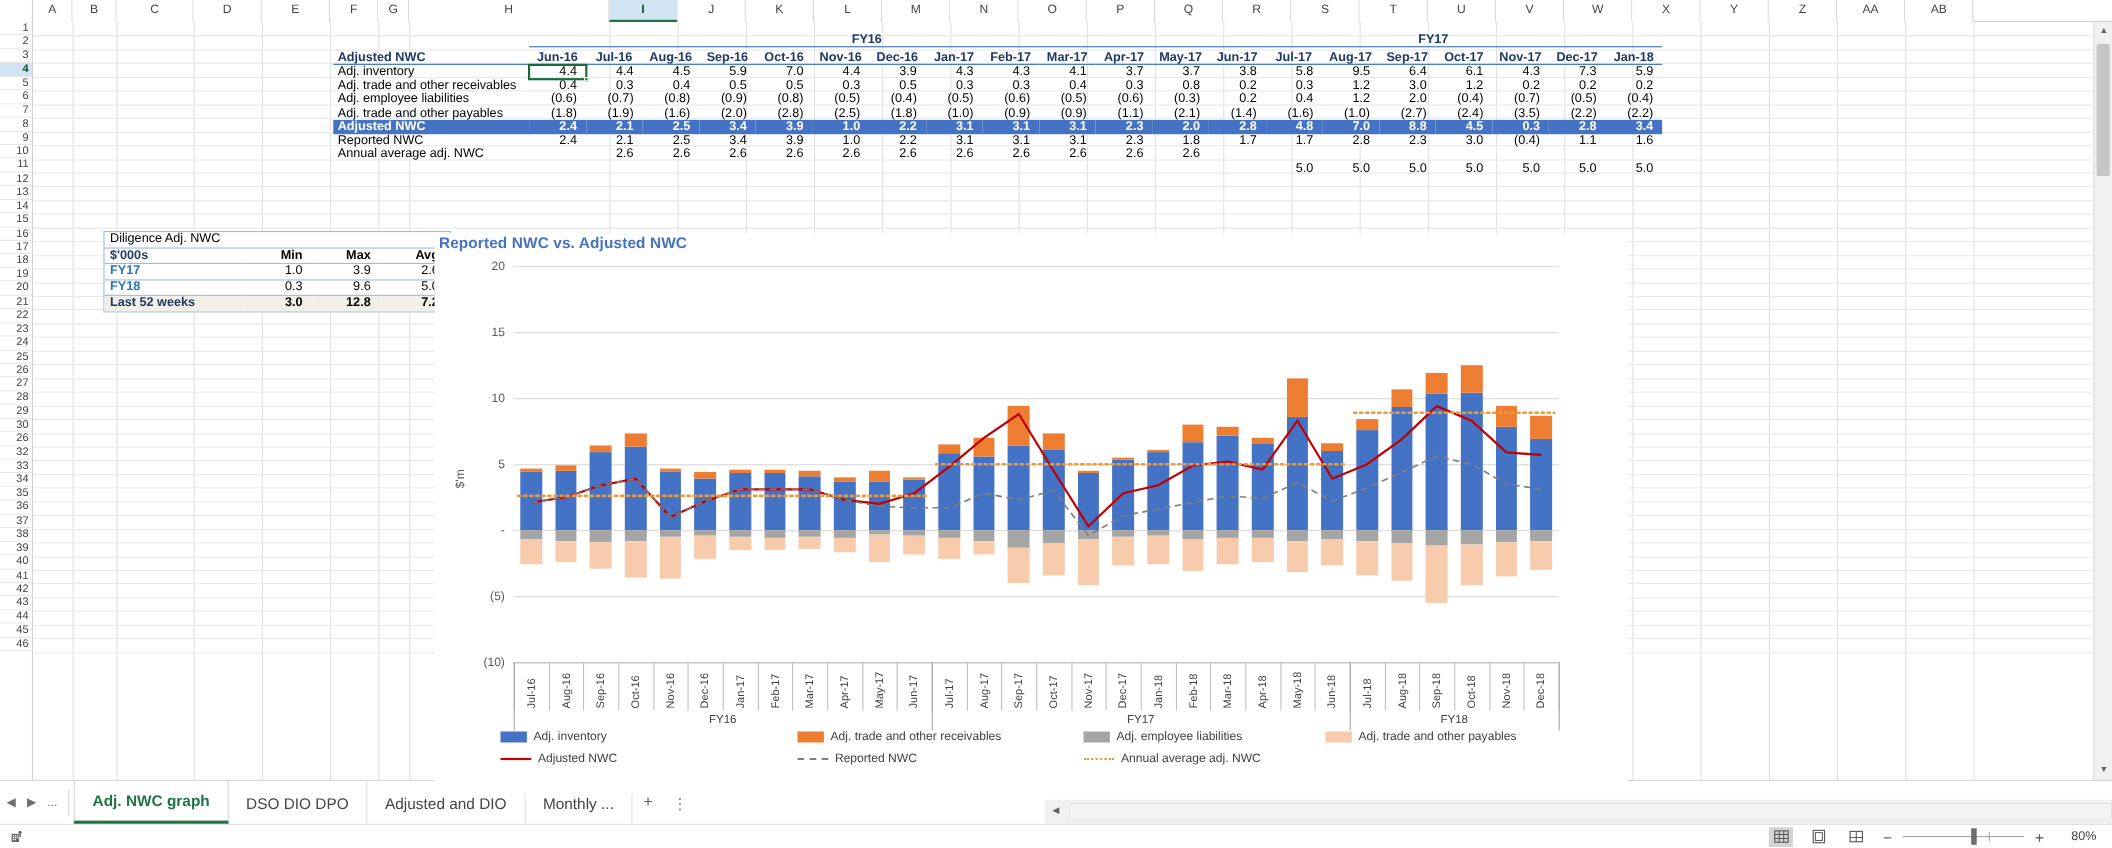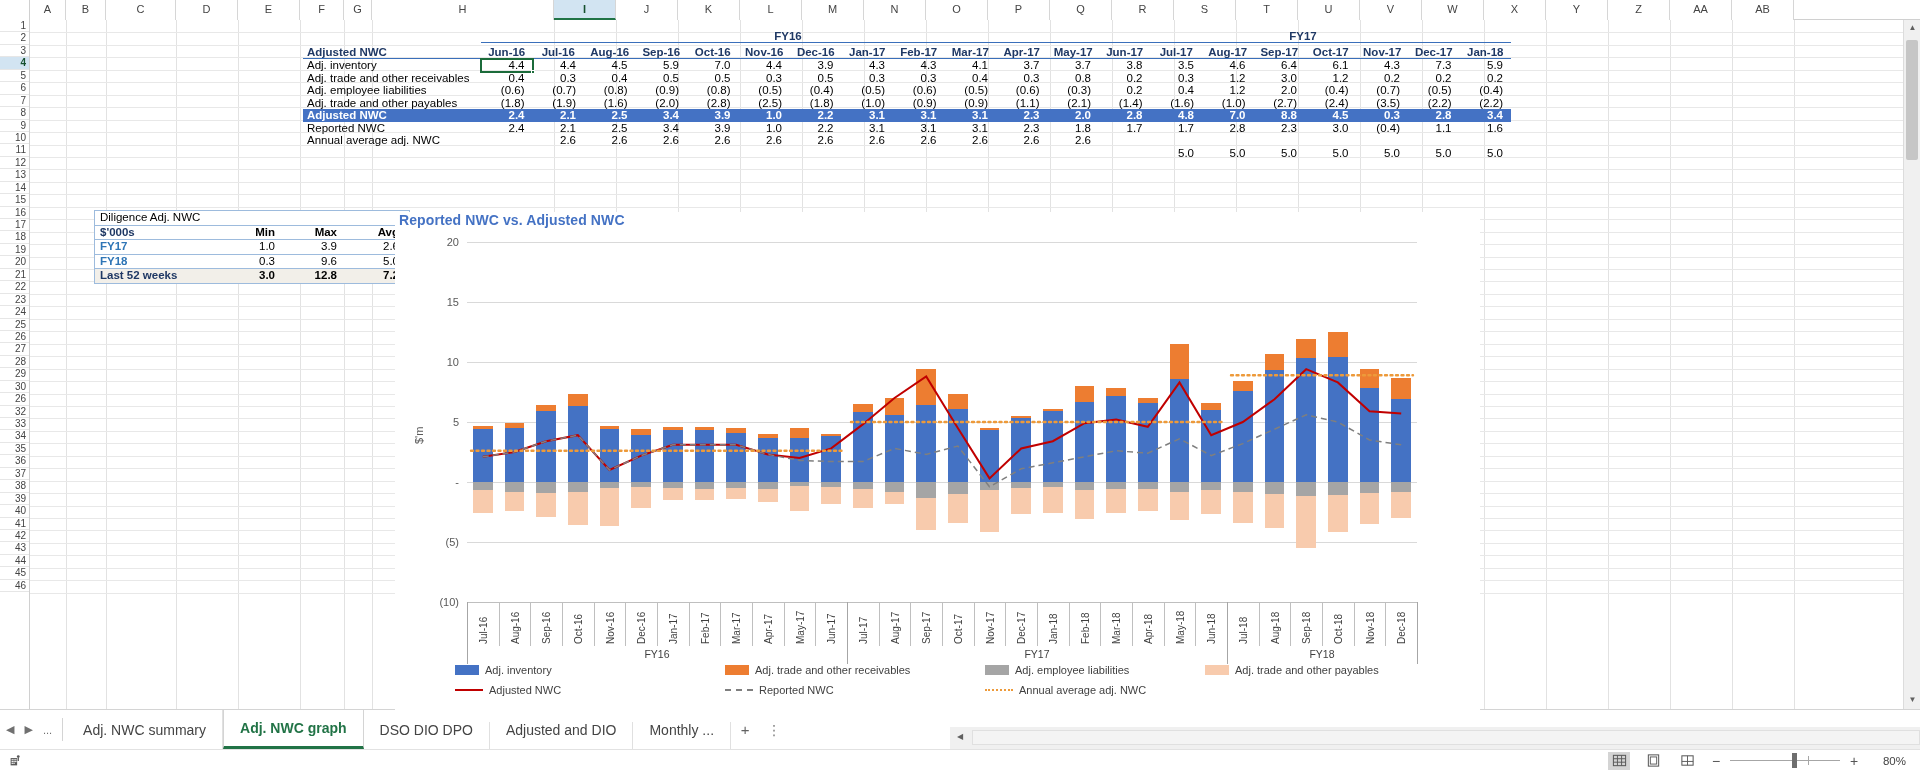--- a/index.html
+++ b/index.html
@@ -418,22 +418,22 @@
           <td class="num-col">5.9</td>
           <td class="num-col">7.0</td>
           <td class="num-col">4.4</td>
           <td class="num-col">3.9</td>
           <td class="num-col">4.3</td>
           <td class="num-col">4.3</td>
           <td class="num-col">4.1</td>
           <td class="num-col">3.7</td>
           <td class="num-col">3.7</td>
           <td class="num-col">3.8</td>
-          <td class="num-col">3.5</td>
-          <td class="num-col">4.6</td>
+          <td class="num-col">5.8</td>
+          <td class="num-col">9.5</td>
           <td class="num-col">6.4</td>
           <td class="num-col">6.1</td>
           <td class="num-col">4.3</td>
           <td class="num-col">7.3</td>
           <td class="num-col">5.9</td>
         </tr>
         <tr>
           <td class="lbl-col">Adj. trade and other receivables</td>
           <td class="num-col">0.4</td>
           <td class="num-col">0.3</td>
@@ -956,21 +956,20 @@
   </div>
 
   <div class="tabbar">
     <div class="tab-nav">
       <span>◀</span>
       <span>▶</span>
       <span>...</span>
     </div>
     <div class="tab-sep"></div>
     <div id="tabs" style="display:flex;">
-        <div class="tab">Adj. NWC summary</div>
         <div class="tab active">Adj. NWC graph</div>
         <div class="tab">DSO DIO DPO</div>
         <div class="tab">Adjusted and DIO</div>
         <div class="tab">Monthly ...</div>
       </div>
     <div class="tab-add">+</div>
     <div class="tab-dots">⋮</div>
     <div class="hscroll">
       <div class="hs-track">
         <div class="hs-thumb"></div>

